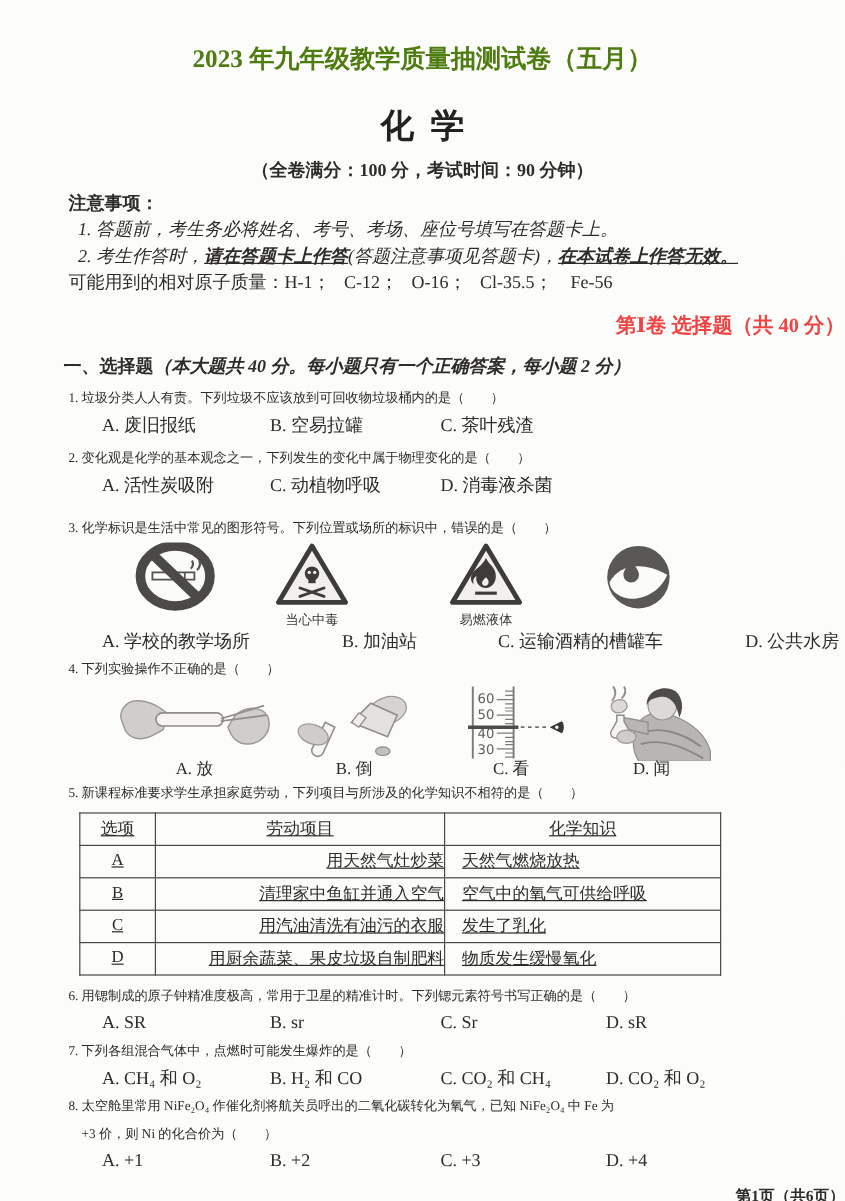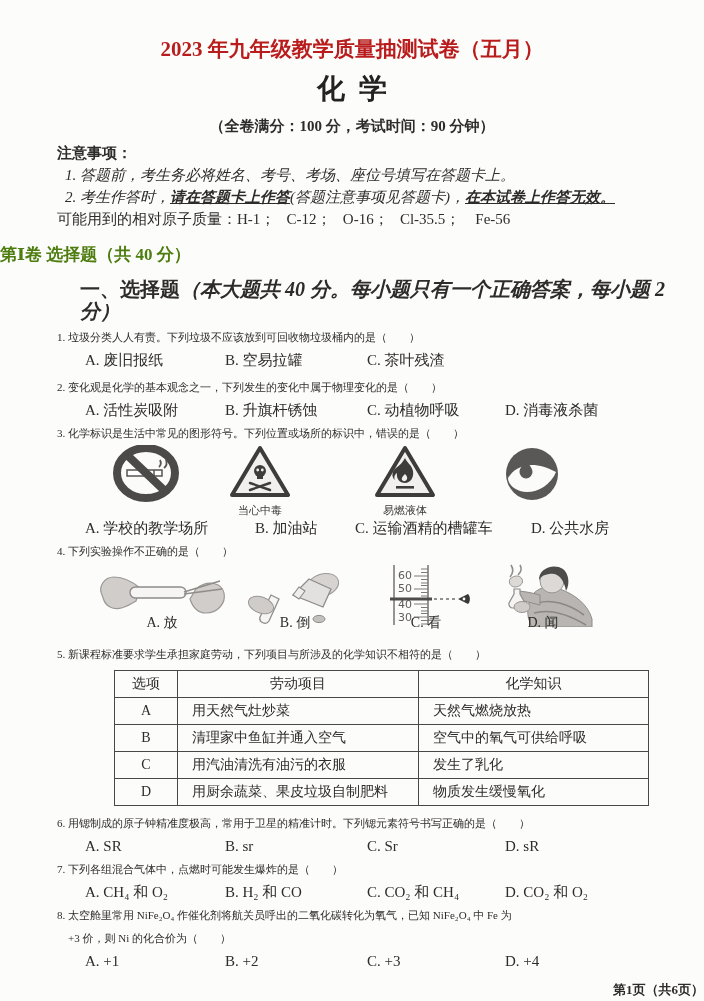--- a/index.html
+++ b/index.html
@@ -5,48 +5,48 @@
   html,body{margin:0;padding:0;}
   body{width:704px;height:1001px;background:#f1f0ee;overflow:hidden;}
   .page{
     position:relative;width:704px;height:1001px;background:#fcfcfa;
     font-family:"Liberation Serif","DejaVu Serif",serif;color:#2e2c2a;
     box-sizing:border-box;padding-top:36px;overflow:hidden;
   }
   .t{white-space:pre-wrap;}
   .bold{font-weight:bold;}
   .italic{font-style:italic;}
-  .title{font-size:21px;font-weight:bold;line-height:26px;text-align:center;color:#b91c1c;}
-  .subject{font-size:28px;font-weight:bold;line-height:34px;text-align:center;margin-top:10px;color:#242220;white-space:pre-wrap;}
+  .title{font-size:21px;font-weight:bold;line-height:26px;text-align:center;color:#4d7c0f;}
+  .subject{font-size:28px;font-weight:bold;line-height:34px;text-align:center;margin-top:27px;color:#242220;white-space:pre-wrap;}
   .meta{font-size:15px;font-weight:bold;line-height:20px;text-align:center;margin-top:10px;}
   .notes{margin:6px 0 0 57px;}
   .notes-heading{font-size:15px;font-weight:bold;line-height:22px;}
   .note{font-size:15px;line-height:22px;font-style:italic;margin-left:8px;white-space:pre-wrap;}
   .bu{font-weight:bold;text-decoration:underline;}
   .atomic{font-size:15px;line-height:23px;font-style:normal;margin-left:0;white-space:pre-wrap;}
-  .section-title{font-size:17px;font-weight:bold;line-height:22px;text-align:left;margin-top:13px;color:#4d7c0f;}
-  .part-heading{font-size:20px;line-height:22px;margin:12px 0 0 80px;}
+  .section-title{font-size:17px;font-weight:bold;line-height:22px;text-align:right;margin-top:13px;color:#ef4444;}
+  .part-heading{font-size:15px;line-height:22px;margin:12px 0 0 53px;}
   .stem{font-size:11px;line-height:23px;margin-left:57px;white-space:pre-wrap;}
   .stem2{font-size:11px;line-height:23px;margin-left:68px;white-space:pre-wrap;}
   .opts{display:grid;margin-left:85px;font-size:15px;line-height:23px;}
   .opts span{white-space:pre-wrap;}
   .opts-std{grid-template-columns:140px 142px 138px 1fr;}
-  .opts-q3{grid-template-columns:170px 100px 176px 1fr;}
+  .opts-q3{grid-template-columns:170px 100px 176px 1fr;gap:30px;}
   .mt4{margin-top:4px;}
-  .mt2{margin-top:0;}
+  .mt2{margin-top:12px;}
   .figrow{position:relative;width:704px;}
   .figrow-q3{height:72px;padding-left:28px;}
   .figrow-q4{height:80px;}
   .fig{position:absolute;top:0;text-align:center;}
   .signcap{position:absolute;bottom:0;left:0;right:0;text-align:center;font-size:11px;line-height:13px;color:#3a3836;}
-  .figcap{position:absolute;bottom:12px;left:0;right:0;text-align:center;font-size:14px;line-height:16px;white-space:pre-wrap;}
-  .qtable{border-collapse:collapse;margin:4px 0 6px 114px;font-size:14px;table-layout:fixed;}
+  .figcap{position:absolute;bottom:0;left:0;right:0;text-align:center;font-size:14px;line-height:16px;white-space:pre-wrap;}
+  .qtable{border-collapse:collapse;margin:4px 0 6px 66px;font-size:14px;table-layout:fixed;text-decoration:underline;}
   .qtable td{border:1px solid #4a4846;height:26px;padding:0;}
   .qtable .c0{width:62px;text-align:center;}
-  .qtable .c1{width:226px;text-align:left;padding-left:14px;}
+  .qtable .c1{width:226px;text-align:right;padding-left:14px;}
   .qtable .c2{width:215px;text-align:left;padding-left:14px;}
   .qtable .hdr td{text-align:center;padding-left:0;}
   .footer{font-size:13px;font-weight:600;text-align:right;margin-top:8px;}
   svg text.tick{font-family:"DejaVu Sans","Liberation Sans",sans-serif;font-size:11px;fill:#5f5d5b;}
 </style>
 </head>
 <body>
 
 <div class="page">
 
@@ -67,21 +67,20 @@
   <div class="stem mt4">1. 垃圾分类人人有责。下列垃圾不应该放到可回收物垃圾桶内的是（        ）</div>
   <div class="opts opts-std">
     <span>A. 废旧报纸</span>
     <span>B. 空易拉罐</span>
     <span>C. 茶叶残渣</span>
   </div>
 
   <div class="stem mt4">2. 变化观是化学的基本观念之一，下列发生的变化中属于物理变化的是（        ）</div>
   <div class="opts opts-std">
     <span>A. 活性炭吸附</span>
-    <span>B. 升旗杆锈蚀</span>
     <span>C. 动植物呼吸</span>
     <span>D. 消毒液杀菌</span>
   </div>
 
   <div class="stem mt2">3. 化学标识是生活中常见的图形符号。下列位置或场所的标识中，错误的是（        ）</div>
   <div class="figrow figrow-q3">
     <div class="fig" style="left:112px;width:68px;height:72px;">
       <span><svg width="68" height="58" viewBox="0 0 68 58">
         <ellipse cx="34" cy="28" rx="29" ry="25" fill="#fbfbfa" stroke="#4c4a48" stroke-width="8"></ellipse>
         <rect x="15" y="25" width="35" height="6" fill="#fff" stroke="#565452" stroke-width="1.5"></rect>

